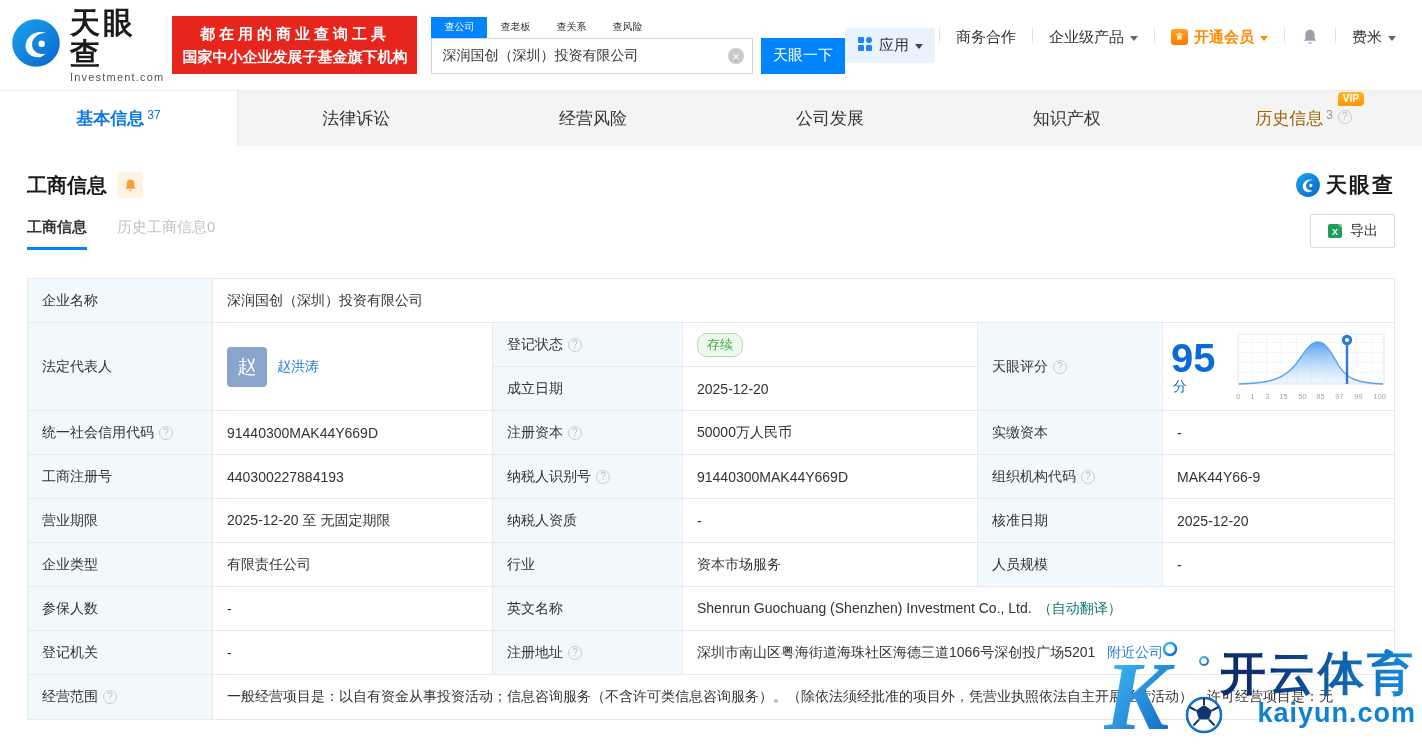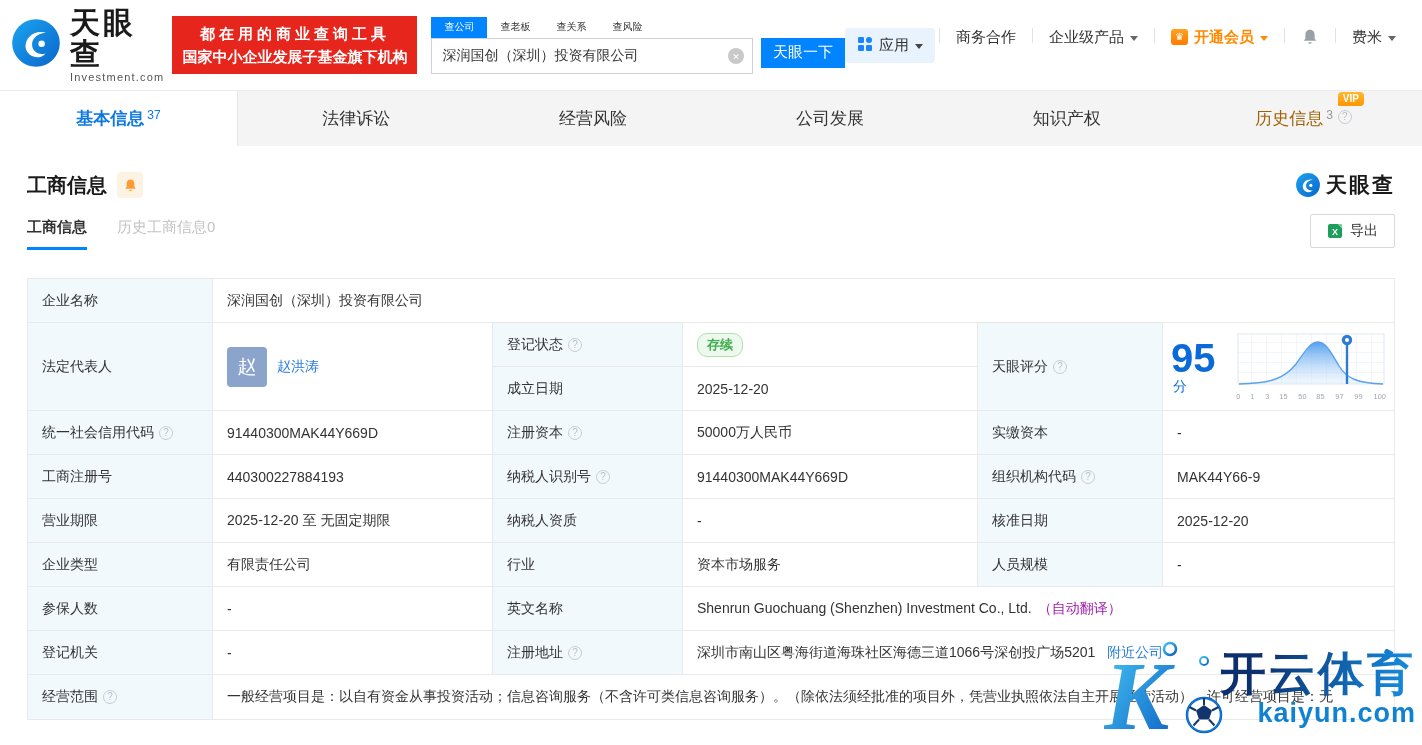--- a/index.html
+++ b/index.html
@@ -23,21 +23,21 @@
   .search-tab.active { background:#0084ff; color:#fff; }
   .search-row { display:flex; }
   .search-box { position:relative; flex:1; }
   .search-box input {
     width:100%; height:36px; border:1px solid #d2d2d2; padding:0 32px 0 10px;
     font-size:14px; color:#333; outline:none; font-family:inherit;
   }
   .clear-ic { position:absolute; right:9px; top:10px; width:16px; height:16px; border-radius:50%;
     background:#c9c9c9; color:#fff; font-size:11px; line-height:16px; text-align:center; cursor:pointer; }
   .clear-ic::before { content:"✕"; font-size:9px; }
-  .search-btn { width:84px; height:30px; margin-left:8px; background:#0084ff; color:#fff;
+  .search-btn { width:84px; height:36px; margin-left:8px; background:#0084ff; color:#fff;
     font-size:15px; display:flex; align-items:center; justify-content:center; cursor:pointer; border:none; }
   .top-nav { margin-left:auto; display:flex; align-items:flex-start; font-size:15px; color:#333; }
   .nav-sep { width:1px; height:15px; background:#e2e2e2; margin:0 4px; }
   .nav-item { display:flex; align-items:center; gap:6px; padding:0 12px; cursor:pointer; white-space:nowrap; }
   .nav-apps { background:#e9f3fd; border-radius:4px; padding:8px 12px; }
   .caret { width:0; height:0; border-left:4px solid transparent; border-right:4px solid transparent;
     border-top:5px solid #666; margin-top:2px; }
   .caret.blue { border-top-color:#444; }
   .caret.orange { border-top-color:#ff8a00; }
   .vip-nav { color:#ff8a00; font-weight:bold; }
@@ -77,28 +77,28 @@
   
   table.biz { width:100%; border-collapse:collapse; margin-top:28px; table-layout:fixed; font-size:14px; }
   table.biz td { border:1px solid #e9e9e9; padding:0 14px; height:44px; vertical-align:middle; background:#fff; }
   table.biz td.lbl { background:#f2f9fd; color:#333; }
   td.lbl .lblwrap { display:flex; align-items:center; }
   .legal-cell { display:flex; align-items:center; gap:10px; }
   .avatar { width:40px; height:40px; background:#8aa4cc; color:#fff; border-radius:4px; font-size:19px;
     display:flex; align-items:center; justify-content:center; cursor:pointer; flex:none; }
   .link { color:#2a7edb; cursor:pointer; text-decoration:none; }
   .status-badge { display:inline-block; padding:2px 9px; background:#edf9ec; border:1px solid #b2e0ab;
-    color:#3fae4f; border-radius:10px; font-size:13px;font-weight:bold; }
+    color:#3fae4f; border-radius:10px; font-size:13px; }
   .score-cell { display:flex; align-items:center; gap:10px; padding:2px 0; cursor:pointer; }
   .score-num { font-size:40px; font-weight:bold; color:#0b6ad8; line-height:1; }
   .score-unit { font-size:14px; color:#0b6ad8; margin-left:2px; }
   .score-chart { width:150px; }
   .axis-labels { display:flex; justify-content:space-between; width:150px; margin-top:1px; }
   .axis-labels span { font-size:8px; color:#a0a6ad; transform:scale(.92); }
-  .note { color:#a21caf; margin-left:6px;text-align:center; }
+  .note { color:#0f766e; margin-left:6px;text-align:center; }
   .scope-val { line-height:1.7; padding:10px 14px !important; }
   td.h68 { height:68px; }
   
   .kaiyun { position:absolute; right:6px; bottom:6px; display:flex; align-items:center; z-index:6; }
   .kaiyun-text { display:flex; flex-direction:column; align-items:flex-end; margin-left:-14px; }
   .kaiyun-title { font-size:46px; font-weight:900; letter-spacing:3px;
     background:linear-gradient(100deg,#0c2f6e 20%,#1486d8 90%);
     -webkit-background-clip:text; background-clip:text; color:transparent; line-height:1.05; }
   .kaiyun-domain { font-size:27px; font-weight:bold; color:#1182d2; letter-spacing:1px; line-height:1.2; }
 </style>

